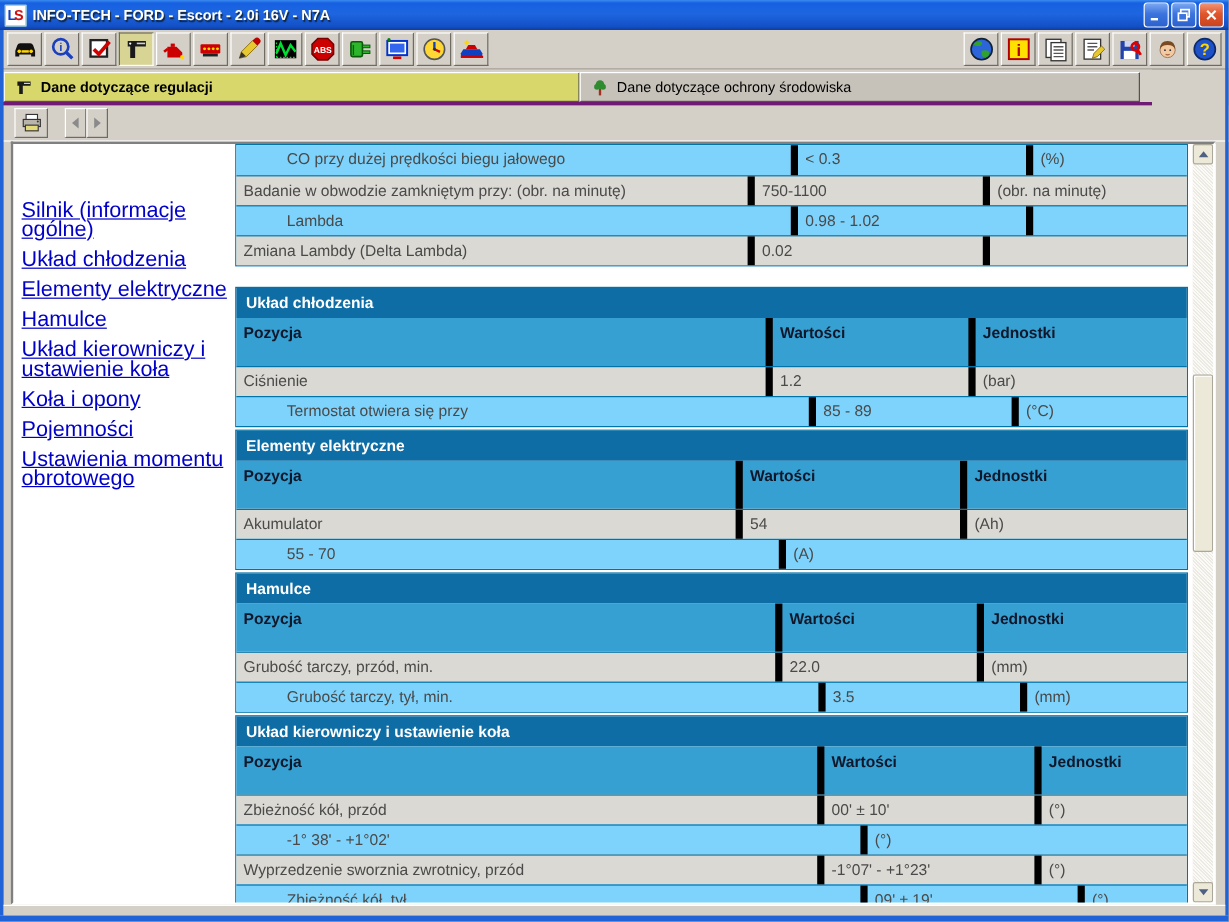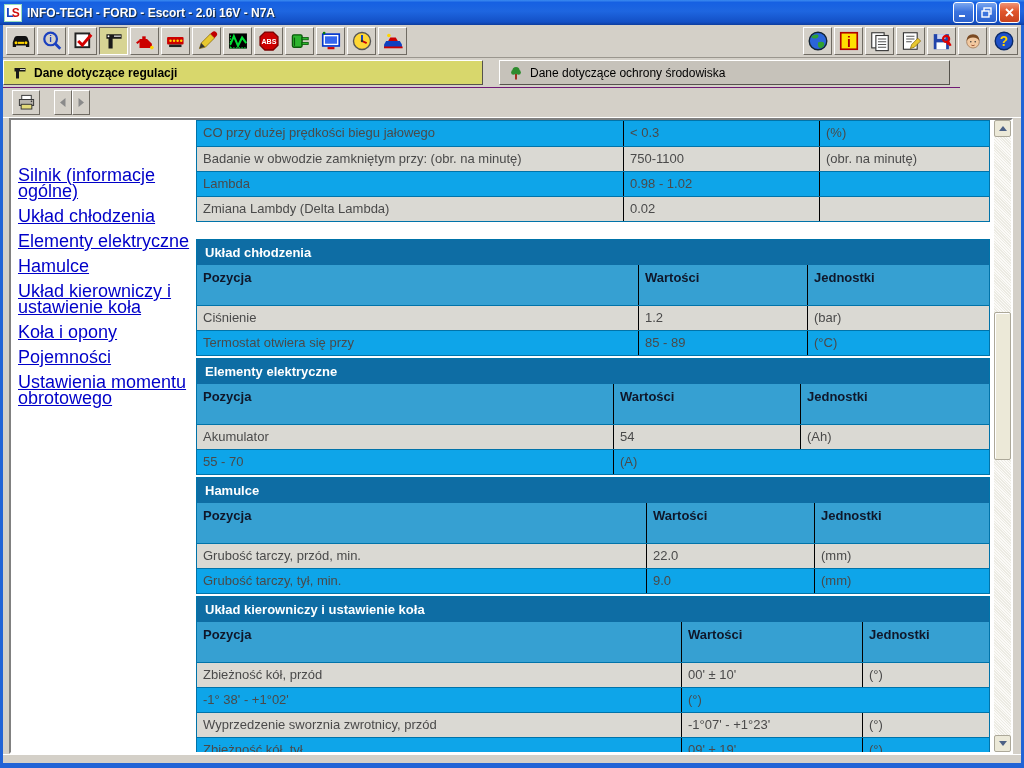--- a/index.html
+++ b/index.html
@@ -27,21 +27,21 @@
     border-bottom:1px solid #9a968e;display:flex;align-items:center;padding:0 6px;}
   .tb-left{display:flex;gap:2px;}
   .tb-right{display:flex;gap:2px;margin-left:auto;}
   .tbtn{width:29px;height:28px;background:#D4D0C8;border:1px solid;border-color:#ffffff #6f6b63 #6f6b63 #ffffff;
     display:flex;align-items:center;justify-content:center;padding:0;}
   .tbtn.selected{background:#D7D494;border-color:#6f6b63 #ffffff #ffffff #6f6b63;}
   .tbtn svg{width:22px;height:22px;}
 
   
   .tabrow{position:absolute;left:0;top:58px;width:960px;height:30px;background:#D4D0C8;
-    display:flex;gap:16px;padding:2px 10px 3px 3px;border-bottom:1px solid #701a75;}
+    display:flex;gap:0;padding:2px 10px 3px 3px;border-bottom:3px solid #701a75;}
   .tab{height:25px;display:flex;align-items:center;gap:6px;padding:0 8px;font-size:12px;
     border:1px solid;border-color:#ffffff #55524c #55524c #ffffff;cursor:pointer;}
   .tab .ticon{width:16px;height:16px;flex:0 0 16px;}
   .tab.active{background:#D8D76C;font-weight:bold;width:480px;}
   .tab.inactive{background:#C6C2BA;flex:1;}
 
   
   .navrow{position:absolute;left:0;top:88px;width:1024px;height:30px;background:#D4D0C8;
     display:flex;align-items:center;padding:0 12px;border-bottom:1px solid #fff;}
   .nbtn{width:28px;height:25px;background:#D4D0C8;border:1px solid;border-color:#ffffff #6f6b63 #6f6b63 #ffffff;
@@ -64,23 +64,23 @@
   .tables{position:absolute;left:185px;top:0;width:794px;}
   .dtable{position:absolute;width:794px;border:1px solid #0073A9;font-size:13px;color:#4a4a4a;background:#fff;}
   .dtable.noheadtop{border-top:1px solid #0073A9;}
   .t-title{height:25px;line-height:25px;background:#0E6DA4;color:#ffffff;font-weight:bold;padding-left:8px;}
   .t-head{display:grid;grid-template-columns:var(--c1) var(--c2) 1fr;height:40px;background:#36A0D2;
     color:#0f172a;font-weight:bold;}
   .t-head .c{line-height:25px;}
   .t-row{display:grid;grid-template-columns:var(--c1) var(--c2) 1fr;height:25px;border-top:1px solid #0073A9;}
   .t-row .c{line-height:24px;}
   .c{padding:0 6px;white-space:nowrap;overflow:hidden;}
-  .c + .c{border-left:1px solid #000000;}
+  .c + .c{border-left:6px solid #000000;}
   .r-gray{background:#DAD9D3;}
-  .r-light{background:#0ea5e9;}
+  .r-light{background:#7dd3fc;padding-left:36px;}
 
   
   .vscroll{position:absolute;left:983px;top:0;width:17px;height:632px;background:#F4F3EE;
     background-image:repeating-linear-gradient(45deg,#FBFAF7 0 1px,#ECEBE3 1px 2px);}
   .sbtn{position:absolute;left:0;width:17px;height:17px;background:#ECE9D8;border:1px solid #ACA899;
     border-radius:2px;display:flex;align-items:center;justify-content:center;padding:0;}
   .sbtn.up{top:0;}
   .sbtn.down{bottom:0;}
   .sthumb{position:absolute;left:0;top:192px;width:17px;height:148px;background:#ECE9D8;
     border:1px solid #ACA899;border-radius:2px;box-shadow:inset 1px 1px 0 #fff;}
@@ -407,21 +407,21 @@
             <div class="c">Wartości</div>
             <div class="c">Jednostki</div>
           </div>
           <div class="t-row r-gray">
             <div class="c">Grubość tarczy, przód, min.</div>
             <div class="c">22.0</div>
             <div class="c">(mm)</div>
           </div>
           <div class="t-row r-light">
             <div class="c">Grubość tarczy, tył, min.</div>
-            <div class="c">9.0</div>
+            <div class="c">3.5</div>
             <div class="c">(mm)</div>
           </div>
         </div>
 
         <div class="dtable" style="top:476px;--c1:484px;--c2:181px;">
           <div class="t-title">Układ kierowniczy i ustawienie koła</div>
           <div class="t-head">
             <div class="c">Pozycja</div>
             <div class="c">Wartości</div>
             <div class="c">Jednostki</div>

